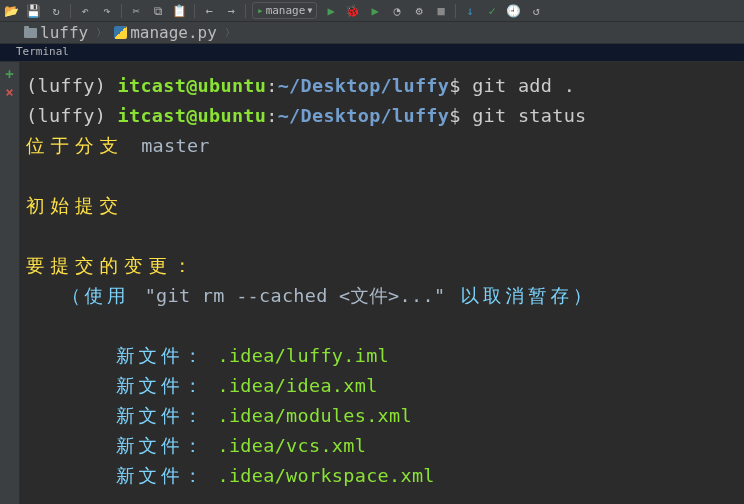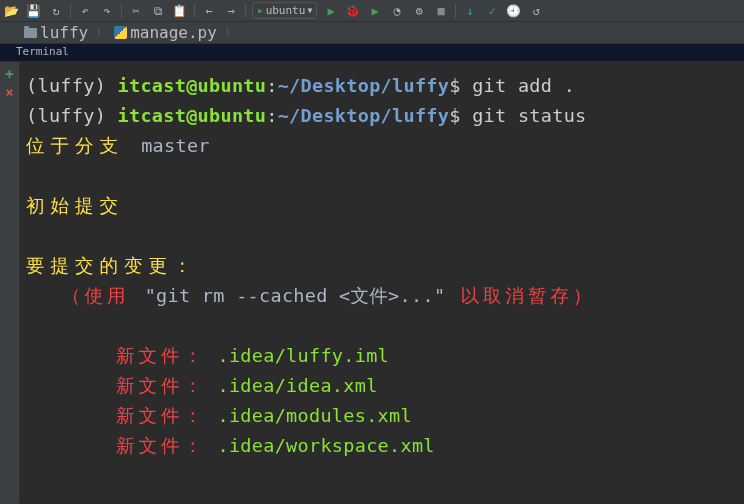--- a/index.html
+++ b/index.html
@@ -19,21 +19,21 @@
 .gutter { width: 20px; background: #3c3f41; display: flex; flex-direction: column; align-items: center; padding-top: 4px; border-right: 1px solid #2d2f30; }
 .gutter-icon { font-size: 14px; font-weight: bold; line-height: 16px; margin-bottom: 2px; }
 .g-plus { color: #499c54; }
 .g-x { color: #c75450; }
 .left-rail { width: 18px; background: #3c3f41; }
 .term { flex: 1; background: #2b2b2b; padding: 9px 10px 0 6px; font-size: 18.5px; line-height: 1.62; color: #a9b7c6; font-family: "DejaVu Sans Mono", Consolas, monospace; letter-spacing: 0.3px; border-radius: 8px; }
 .term .white { color: #cccccc; }
 .term .green-bold { color: #8ae234; font-weight: bold; }
 .term .blue-bold { color: #729fcf; font-weight: bold; }
 .term .cjk { color: #fde047; letter-spacing: 6px; }
-.term .cjk-t { color: #ef4444; letter-spacing: 4px; }
+.term .cjk-t { color: #7dd3fc; letter-spacing: 4px; }
 .term .newfile { color: #8ae234; }
 .indent1 { padding-left: 36px; }
 .indent2 { padding-left: 90px; }
 </style>
 </head>
 <body>
 
 <div class="toolbar">
   <span class="tb-icon">📂</span>
   <span class="tb-icon">💾</span>
@@ -44,21 +44,21 @@
   <span class="tb-sep"></span>
   <span class="tb-icon">✂</span>
   <span class="tb-icon">⧉</span>
   <span class="tb-icon">📋</span>
   <span class="tb-sep"></span>
   <span class="tb-icon">←</span>
   <span class="tb-icon">→</span>
   <span class="tb-sep"></span>
   <span class="tb-drop">
     <span style="color:#499c54">▸</span>
-    <span>ubuntu</span>
+    <span>manage</span>
     <span style="font-size:8px">▼</span>
   </span>
   <span class="tb-icon" style="color:#499c54">▶</span>
   <span class="tb-icon" style="color:#499c54">🐞</span>
   <span class="tb-icon" style="color:#499c54">▶</span>
   <span class="tb-icon">◔</span>
   <span class="tb-icon">⚙</span>
   <span class="tb-icon" style="color:#888">■</span>
   <span class="tb-sep"></span>
   <span class="tb-icon" style="color:#3592c4">↓</span>
@@ -96,15 +96,16 @@
     <div><span class="cjk">位于分支 </span><span>master</span></div>
     <div>&nbsp;</div>
     <div><span class="cjk">初始提交</span></div>
     <div>&nbsp;</div>
     <div><span class="cjk">要提交的变更：</span></div>
     <div class="indent1"><span class="cjk-t">（使用 </span><span>"git rm --cached &lt;文件&gt;..."</span><span class="cjk-t"> 以取消暂存）</span></div>
     <div>&nbsp;</div>
     <div class="indent2"><span class="newfile"><span class="cjk-t">新文件：</span><span>   </span><span>.idea/luffy.iml</span></span></div>
     <div class="indent2"><span class="newfile"><span class="cjk-t">新文件：</span><span>   </span><span>.idea/idea.xml</span></span></div>
     <div class="indent2"><span class="newfile"><span class="cjk-t">新文件：</span><span>   </span><span>.idea/modules.xml</span></span></div>
+    <div class="indent2"><span class="newfile"><span class="cjk-t">新文件：</span><span>   </span><span>.idea/vcs.xml</span></span></div>
     <div class="indent2"><span class="newfile"><span class="cjk-t">新文件：</span><span>   </span><span>.idea/workspace.xml</span></span></div>
   </div>
 </div>
 
 </body></html>

